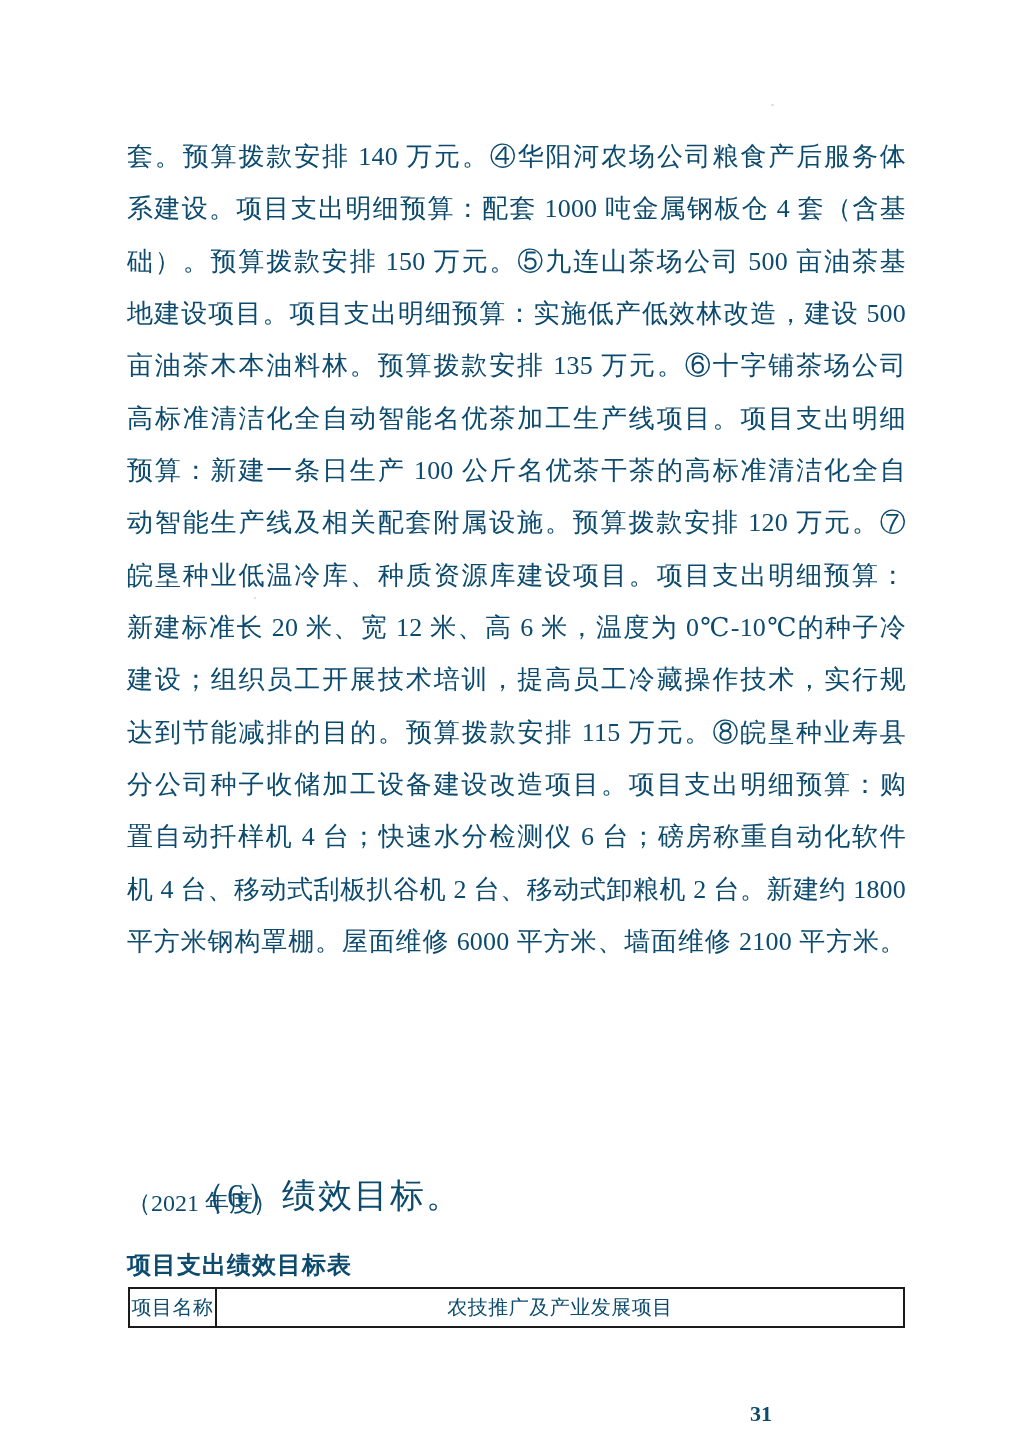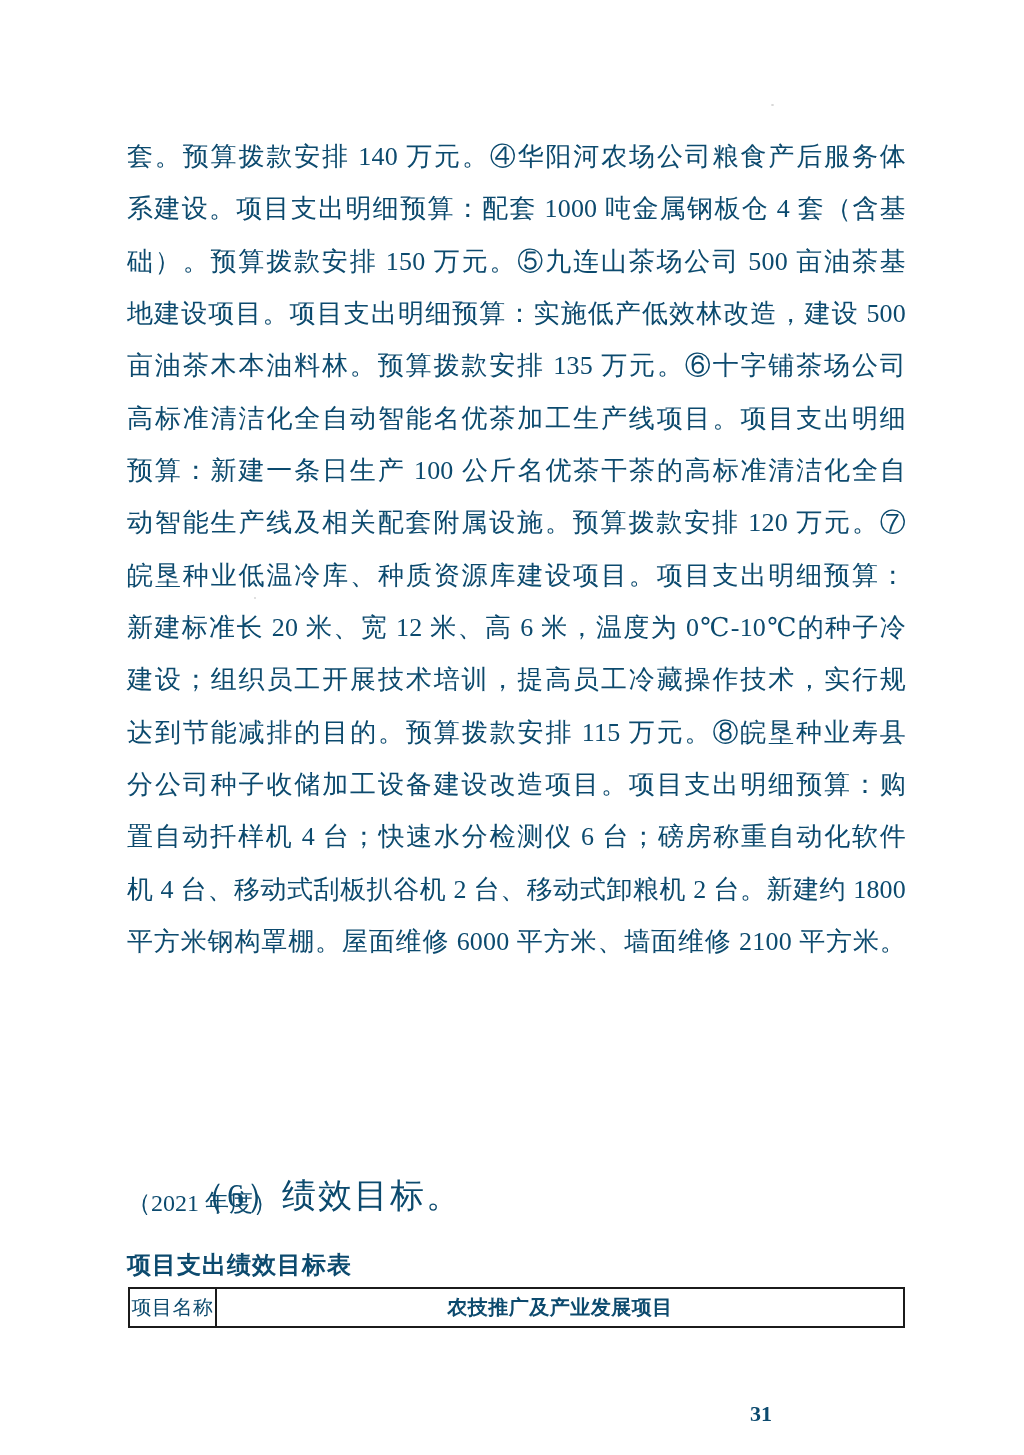--- a/index.html
+++ b/index.html
@@ -93,21 +93,21 @@
     justify-content: center;
     font-size: 20px;
     letter-spacing: 0.5px;
   }
   .goal-table .cell-value {
     flex: 1;
     display: flex;
     align-items: center;
     justify-content: center;
     font-family: "Liberation Sans", "DejaVu Sans", sans-serif;
-    font-weight: 700;
+    font-weight: 400;
     font-size: 20px;
     letter-spacing: 0.5px;
   }
   
   .page-number {
     position: absolute;
     left: 750px;
     top: 1402px;
     font-size: 22px;
     font-weight: 700;

